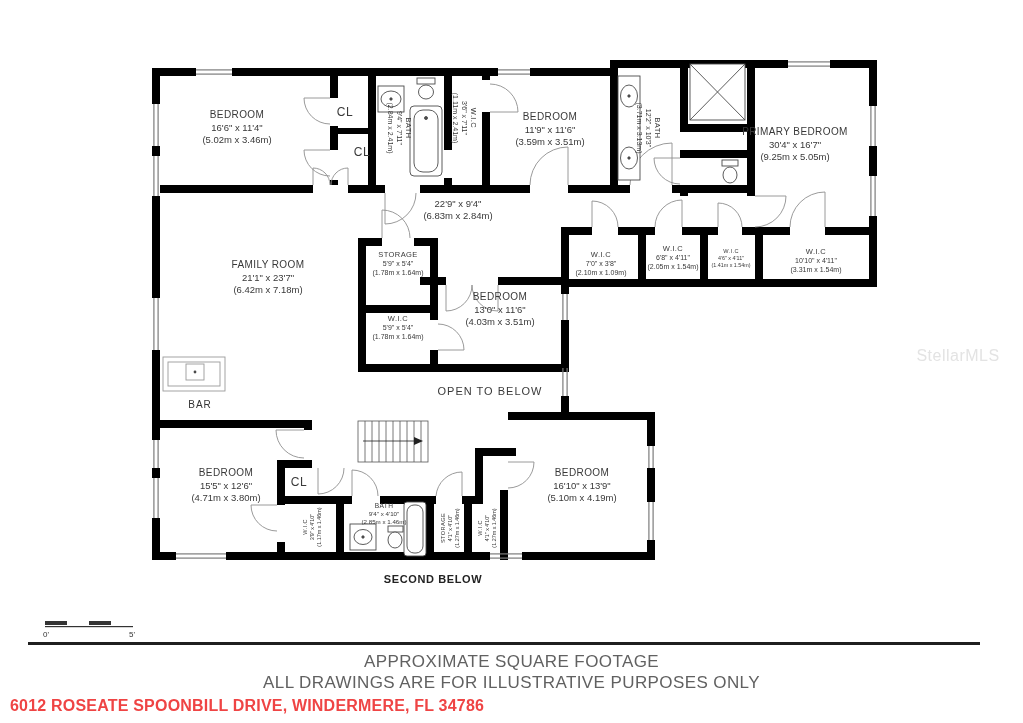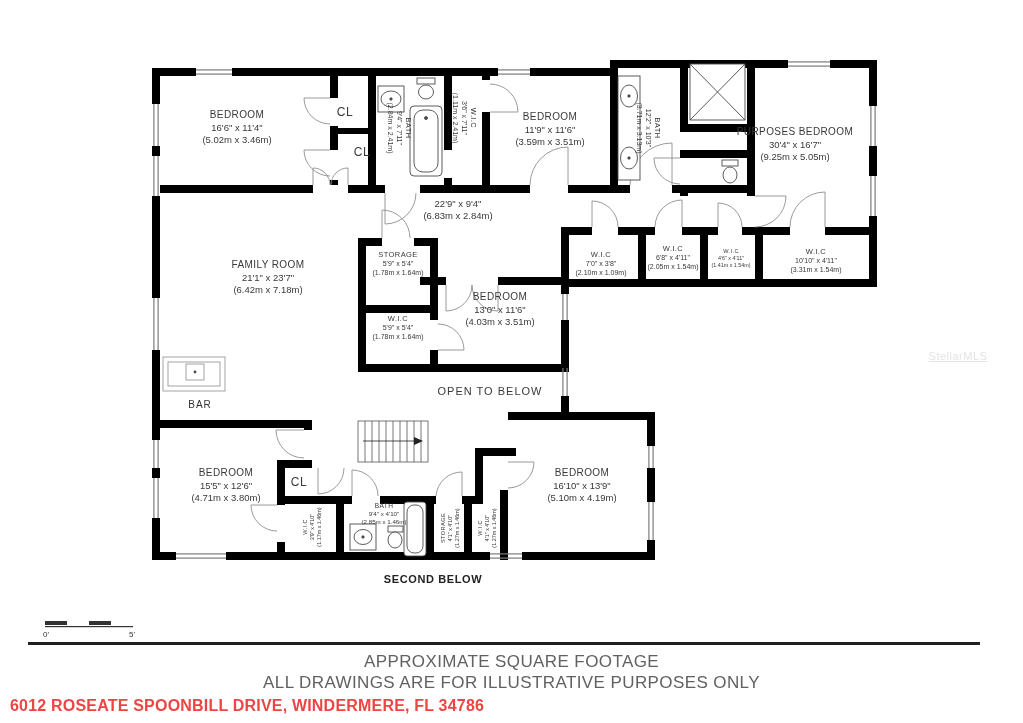--- a/index.html
+++ b/index.html
@@ -18,21 +18,21 @@
   .xsmall .name{font-size:5.6px;}
   .xsmall .dim{font-size:5.4px;}
   .tiny .name{font-size:6.6px;}
   .tiny .dim{font-size:6.2px;}
   .vert90{transform:translate(-50%,-50%) rotate(90deg);}
   .vertm90{transform:translate(-50%,-50%) rotate(-90deg);}
   .cl{position:absolute;transform:translate(-50%,-50%);font-size:12px;color:#3a3a3a;letter-spacing:.5px;}
   .bartxt{position:absolute;transform:translate(-50%,-50%);font-size:10px;color:#333;letter-spacing:1px;}
   .openbelow{position:absolute;transform:translate(-50%,-50%);font-size:11px;color:#3a3a3a;letter-spacing:1px;}
   .levellbl{position:absolute;transform:translate(-50%,-50%);font-size:11px;font-weight:bold;color:#222;letter-spacing:.6px;}
-  .watermark{position:absolute;transform:translate(-50%,-50%);font-size:11px;color:#e3e3e3;letter-spacing:.5px;text-decoration:underline;}
+  .watermark{position:absolute;transform:translate(-50%,-50%);font-size:16px;color:#e3e3e3;letter-spacing:.5px;}
   .scalelbl{position:absolute;transform:translate(-50%,-50%);font-size:8px;color:#333;}
   .arealbl{position:absolute;top:622px;right:45px;font-size:13.5px;color:#2e2e2e;white-space:pre;letter-spacing:.3px;}
   .rule{position:absolute;left:28px;top:642px;width:952px;height:3px;background:#1f1f1f;}
   .disc{position:absolute;left:0;width:1023px;text-align:center;color:#616161;font-size:17px;letter-spacing:.4px;}
   .disc1{top:652px;}
   .disc2{top:673px;}
   .address{position:absolute;left:10px;top:697px;font-size:16px;font-weight:bold;color:#ef4444;letter-spacing:.2px;}
 </style>
 </head>
 <body>
@@ -324,21 +324,21 @@
     <div class="dim">(3.59m x 3.51m)</div>
   </div>
 
   <div class="lbl small vert90" style="left:648px;top:128px">
     <div class="name">BATH</div>
     <div class="dim">12'2" x 10'3"</div>
     <div class="dim">(3.71m x 3.13m)</div>
   </div>
 
   <div class="lbl big" style="left:795px;top:145px">
-    <div class="name">PURPOSES BEDROOM</div>
+    <div class="name">PRIMARY BEDROOM</div>
     <div class="dim">30'4" x 16'7"</div>
     <div class="dim">(9.25m x 5.05m)</div>
   </div>
 
   <div class="lbl mid" style="left:458px;top:210px">
     <div class="dim">22'9" x 9'4"</div>
     <div class="dim">(6.83m x 2.84m)</div>
   </div>
 
   <div class="lbl small" style="left:601px;top:264px">

